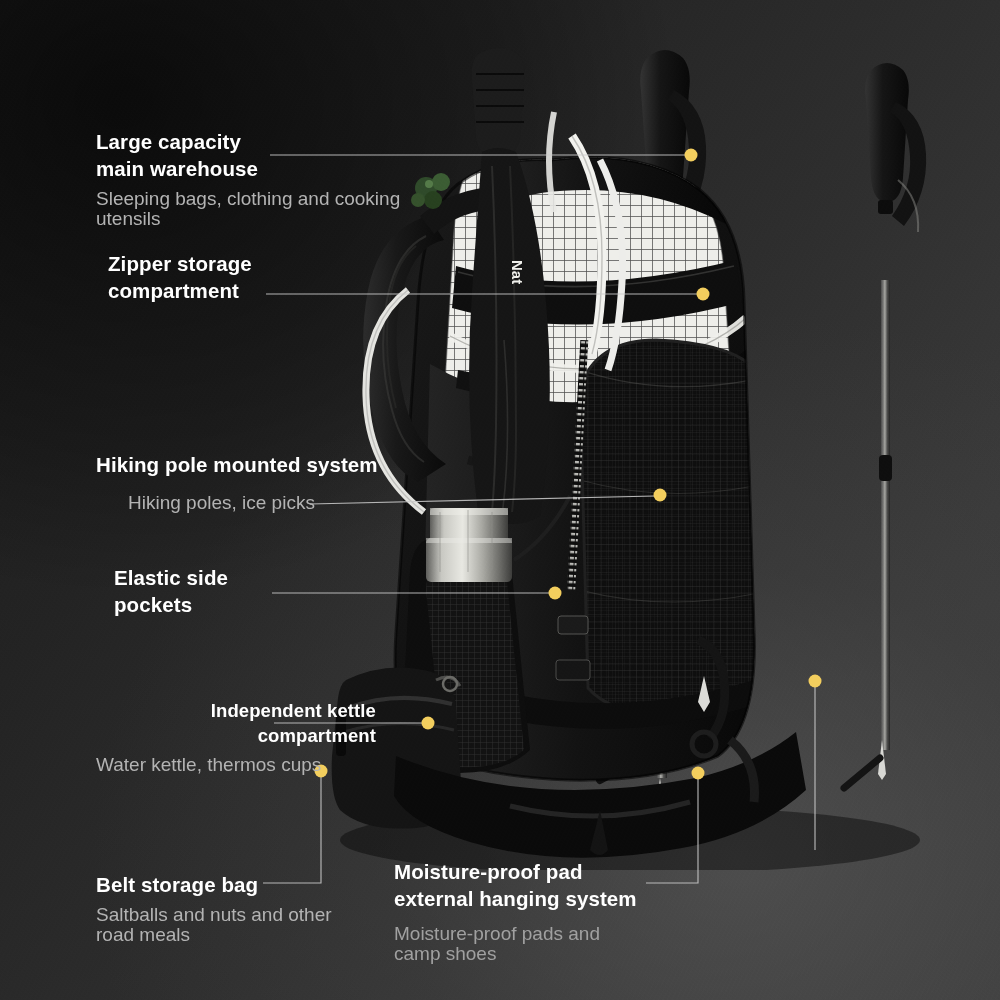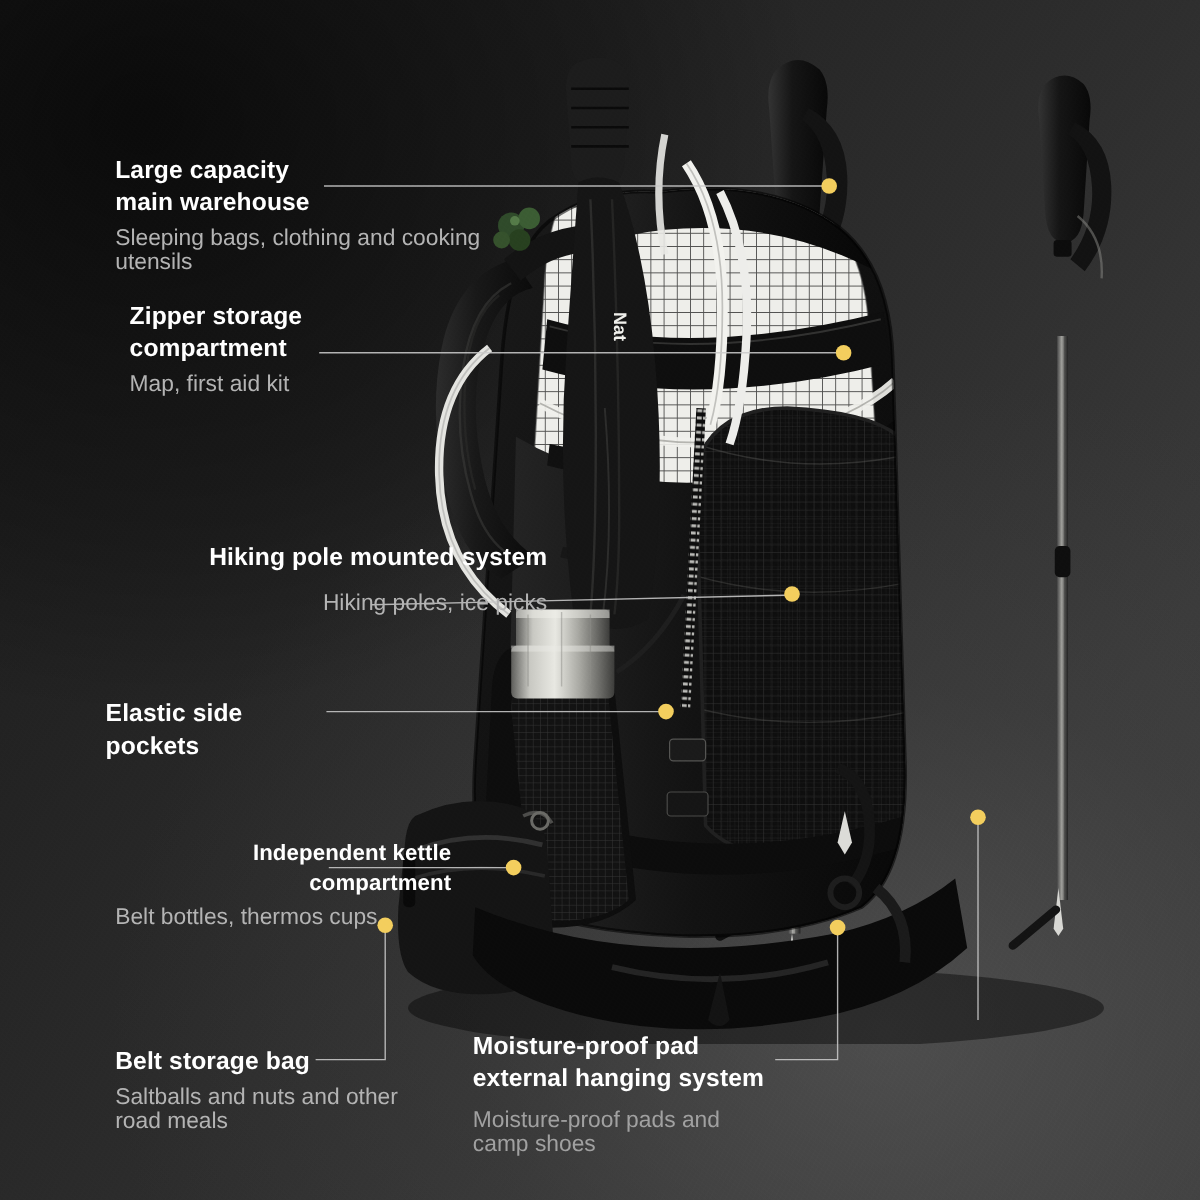--- a/index.html
+++ b/index.html
@@ -290,37 +290,36 @@
 
   <div class="callout" style="left:96px; top:128px; width:360px;">
     <div class="c-title">Large capacity
 main warehouse</div>
     <div class="c-sub">Sleeping bags, clothing and cooking utensils</div>
   </div>
 
   <div class="callout" style="left:96px; top:250px; width:300px;margin-left:12px;">
     <div class="c-title">Zipper storage
 compartment</div>
-    <div class="c-sub">Map, first aid kit</div>
-  </div>
-
-  <div class="callout" style="left:96px; top:451px; width:360px;text-align:right;">
+  </div>
+
+  <div class="callout" style="left:96px; top:451px; width:360px;">
     <div class="c-title">Hiking pole mounted system</div>
     <div class="c-sub" style="margin-top:15px;margin-left:32px;">Hiking poles, ice picks</div>
   </div>
 
-  <div class="callout" style="left:88px; top:564px; width:300px;margin-top:17px;">
+  <div class="callout" style="left:114px; top:564px; width:300px;">
     <div class="c-title">Elastic side
 pockets</div>
   </div>
 
   <div class="callout" style="left:96px; top:698px; width:280px;">
     <div class="c-title sm">Independent kettle
 compartment</div>
-    <div class="c-sub">Belt bottles, thermos cups</div>
+    <div class="c-sub">Water kettle, thermos cups</div>
   </div>
 
   <div class="callout" style="left:96px; top:871px; width:280px;">
     <div class="c-title">Belt storage bag</div>
     <div class="c-sub">Saltballs and nuts and other
 road meals</div>
   </div>
 
   <div class="callout" style="left:394px; top:858px; width:290px;">
     <div class="c-title">Moisture-proof pad

